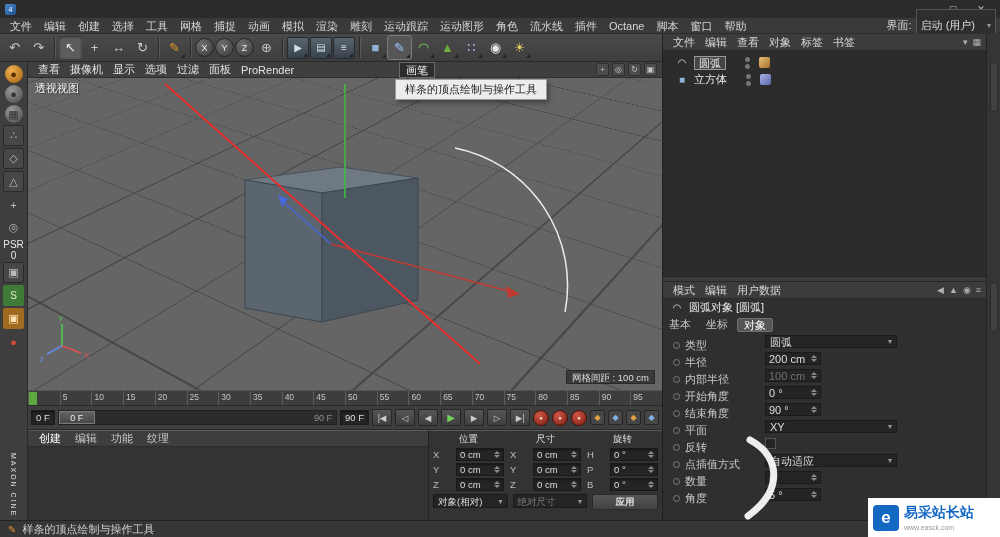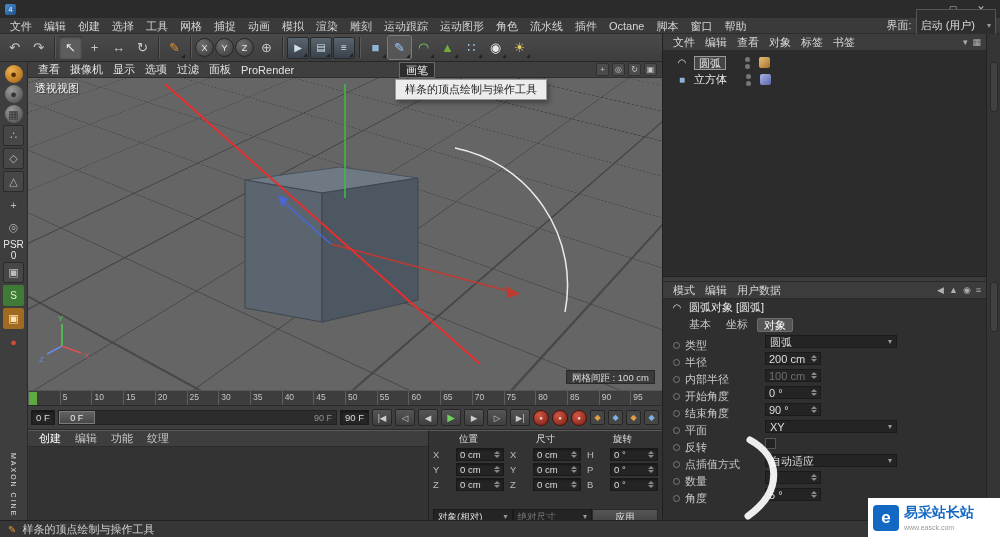--- a/index.html
+++ b/index.html
@@ -126,47 +126,47 @@
   .chead{text-align:center;color:#e0e0e0;height:13px;}
   .crow{display:flex;align-items:center;gap:3px;}
   .clabel{width:8px;color:#bcbcbc;}
   .cfld{flex:1;background:#242424;border:1px solid #1a1a1a;box-shadow:inset 0 1px 2px rgba(0,0,0,.4);
         color:#ddd;height:13px;line-height:12px;padding:0 3px;display:flex;
         justify-content:space-between;align-items:center;margin-left:12px;}
   .spin{display:flex;flex-direction:column;gap:1px;}
   .spin i{width:0;height:0;border-left:3px solid transparent;border-right:3px solid transparent;}
   .spin .u{border-bottom:3px solid #8a8a8a;}
   .spin .d{border-top:3px solid #8a8a8a;}
-  .cbottom{display:flex;margin-top:18px;}
+  .cbottom{display:flex;gap:5px;margin-top:3px;}
   .cdd{flex:1;background:#242424;border:1px solid #1a1a1a;height:14px;line-height:13px;
        padding:0 4px;color:#ddd;display:flex;justify-content:space-between;align-items:center;}
   .cdd.dis{color:#787878;}
   .capply{width:66px;background:linear-gradient(#565656,#424242);border:1px solid #292929;
-          text-align:center;height:16px;line-height:14px;color:#e0e0e0;border-radius:2px;}
+          text-align:center;height:16px;line-height:14px;color:#e0e0e0;border-radius:2px;font-weight:bold;}
 
   
   #rightpanel{position:absolute;left:662px;top:34px;width:324px;height:503px;background:#2f2f2f;
               border-left:1px solid #202020;display:flex;flex-direction:column;}
   .pmenu{height:17px;background:#3c3c3c;border-bottom:1px solid #2a2a2a;display:flex;
          align-items:center;padding:0 5px;color:#d8d8d8;flex:none;}
   .pmi{padding:0 5px;white-space:nowrap;}
   .picons{margin-left:auto;display:flex;gap:5px;color:#b0b0b0;font-size:9px;}
   #om-tree{height:226px;background:#2c2c2c;border-bottom:1px solid #222;padding-top:3px;flex:none;}
   .obj{display:flex;align-items:center;height:17px;padding-left:12px;gap:5px;color:#ececec;}
   .oicon{width:14px;text-align:center;font-size:10px;}
   .arcicon{color:#e8e8e8;}.cubeicon{color:#8fb3d9;}
   .selbox{border:1px solid #999;background:#454545;padding:0 4px;height:14px;line-height:13px;}
   .dots{display:flex;flex-direction:column;gap:2px;margin-left:14px;}
   .dot{width:5px;height:5px;border-radius:50%;background:#777;}
   .tag{width:11px;height:11px;border-radius:2px;margin-left:4px;}
   .spltag{background:linear-gradient(135deg,#e8c07a,#a8702a);}
   .phong{background:linear-gradient(135deg,#aab4e8,#5a66a8);}
   #splitter{height:5px;background:#3c3c3c;border-bottom:1px solid #282828;flex:none;}
   #am-title{height:17px;display:flex;align-items:center;gap:5px;padding:0 7px;color:#ececec;flex:none;}
-  #am-tabs{height:17px;display:flex;align-items:center;gap:3px;padding:0 20px;flex:none;}
+  #am-tabs{height:17px;display:flex;align-items:center;gap:3px;padding:0 0;flex:none;}
   .atab{padding:0 6px;color:#c6c6c6;height:14px;line-height:13px;}
   .atab.active{background:#555;border:1px solid #6e6e6e;color:#fff;border-radius:2px;}
   #am-section{height:16px;line-height:15px;padding:0 7px;background:#383838;border-top:1px solid #454545;
               border-bottom:1px solid #2a2a2a;color:#e4e4e4;flex:none;}
   .arow{display:flex;align-items:center;height:17px;padding-left:10px;gap:6px;flex:none;}
   .alabel{width:86px;color:#c9c9c9;display:flex;align-items:center;gap:5px;white-space:nowrap;overflow:hidden;margin-top:8px;}
   .alabel::before{content:"";width:5px;height:5px;border:1px solid #7a7a7a;border-radius:50%;flex:none;}
   .add{width:132px;background:#242424;border:1px solid #1a1a1a;height:13px;line-height:12px;
        padding:0 4px;color:#ddd;display:flex;justify-content:space-between;align-items:center;}
   .anum{width:56px;background:#242424;border:1px solid #1a1a1a;height:13px;line-height:12px;

